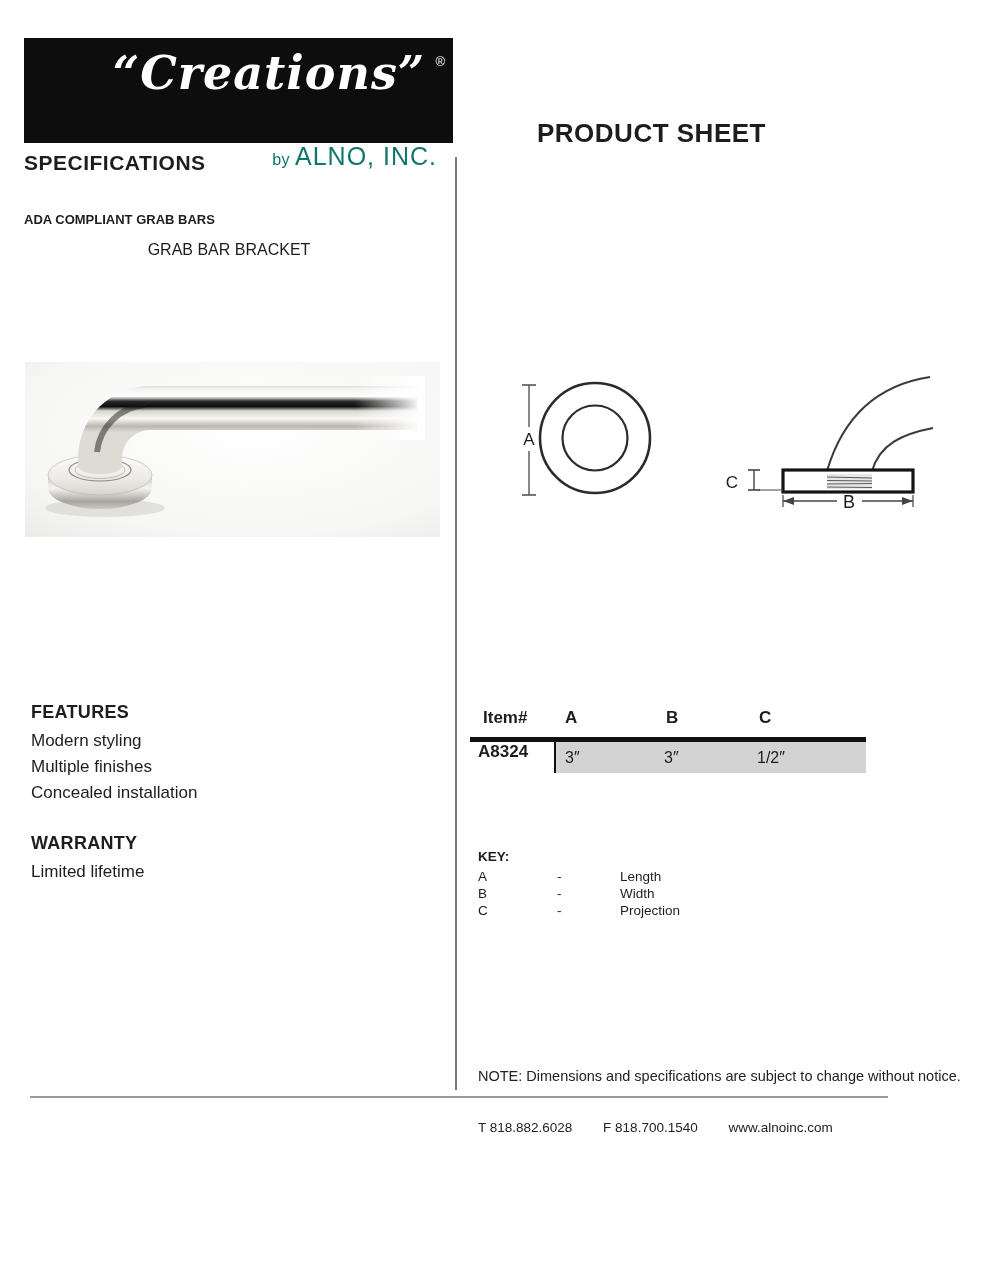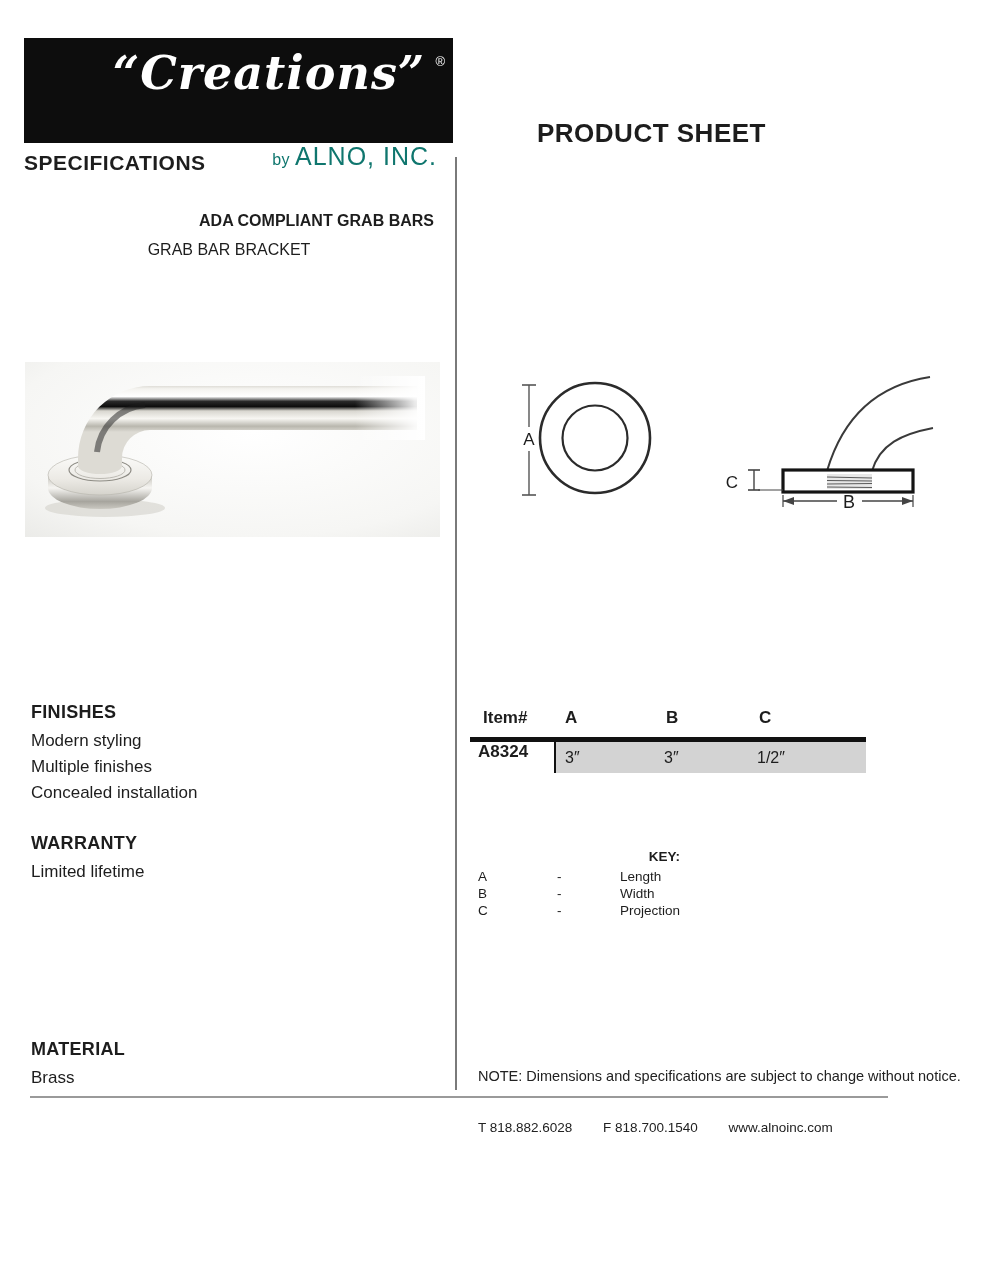--- a/index.html
+++ b/index.html
@@ -19,21 +19,21 @@
     font-family:"Liberation Sans",sans-serif;font-style:normal;font-weight:normal;}
   .logo-byline{position:absolute;right:16px;top:68px;color:#0f766e;text-align:right;margin-top:36px;}
   .logo-by{font-size:16px;letter-spacing:.5px;}
   .logo-company{font-size:25px;letter-spacing:1px;}
 
   .product-sheet{left:537px;top:118px;font-size:26px;font-weight:bold;letter-spacing:.5px;}
   .specifications{left:24px;top:151px;font-size:21px;font-weight:bold;letter-spacing:.5px;}
 
   .v-divider{left:455px;top:157px;width:2px;height:933px;background:#7a7a7a;}
 
-  .ada-title{left:24px;top:212px;width:410px;text-align:right;font-size:16px;font-weight:bold;}
+  .ada-title{left:24px;top:212px;width:410px;text-align:left;font-size:13px;font-weight:bold;}
   .ada-subtitle{left:24px;top:241px;width:410px;text-align:center;font-size:16px;}
 
   
   .section{width:420px;}
   .section h3{margin:0 0 5px 0;font-size:18px;letter-spacing:.3px;}
   .section div{font-size:17px;line-height:26px;}
   .sec-features{left:31px;top:702px;}
   .sec-warranty{left:31px;top:833px;}
   .sec-finishes{left:31px;top:911px;}
   .sec-material{left:31px;top:1039px;}
@@ -47,21 +47,21 @@
   .st-c3{width:115px;padding-left:8px;box-sizing:border-box;}
   .st-rule{height:5px;background:#111111;margin-top:3px;}
   .st-row{display:flex;height:31px;align-items:flex-start;font-size:16px;}
   .st-item{width:84px;padding-left:8px;box-sizing:border-box;font-weight:bold;font-size:17px;}
   .st-sep{width:2px;height:36px;background:#111;margin-top:-5px;}
   .st-gray{display:flex;flex:1;background:#d3d3d3;height:31px;align-items:center;}
   .st-gray .st-c1{width:98px;}
 
   
   .key-block{left:478px;top:848px;font-size:13.5px;line-height:17px;}
-  .key-label{font-weight:bold;margin-bottom:3px;text-align:right;}
+  .key-label{font-weight:bold;margin-bottom:3px;}
   .key-row{display:grid;grid-template-columns:79px 63px auto;}
 
   .note{left:478px;top:1068px;font-size:14.5px;color:#222;}
 
   .footer-line{left:30px;top:1096px;width:858px;height:2px;background:#9a9a9a;}
   .footer{left:478px;top:1120px;font-size:13.5px;color:#222;}
   .footer span{margin-right:27px;}
 
   svg text{font-family:"Liberation Sans",sans-serif;}
 </style>
@@ -166,32 +166,28 @@
       <line x1="453" y1="155" x2="453" y2="167" stroke="#444" stroke-width="1.2"></line>
       <line x1="323" y1="161" x2="377" y2="161" stroke="#444" stroke-width="1.4"></line>
       <line x1="402" y1="161" x2="453" y2="161" stroke="#444" stroke-width="1.4"></line>
       <polygon points="323,161 334,157 334,165" fill="#444"></polygon>
       <polygon points="453,161 442,157 442,165" fill="#444"></polygon>
       <text x="389" y="168" text-anchor="middle" font-size="18" fill="#1d1d1d">B</text>
     </g>
   </svg>
 
   <div class="abs section sec-features">
-    <h3>FINISHES</h3>
+    <h3>FEATURES</h3>
     <div>Modern styling</div>
     <div>Multiple finishes</div>
     <div>Concealed installation</div>
   </div>
   <div class="abs section sec-warranty">
     <h3>WARRANTY</h3>
     <div>Limited lifetime</div>
-  </div>
-  <div class="abs section sec-material">
-    <h3>MATERIAL</h3>
-    <div>Brass</div>
   </div>
 
   <div class="abs spec-table">
     <div class="st-head">
       <div class="st-c0">Item#</div>
       <div class="st-c1">A</div>
       <div class="st-c2">B</div>
       <div class="st-c3">C</div>
     </div>
     <div class="st-rule"></div>

